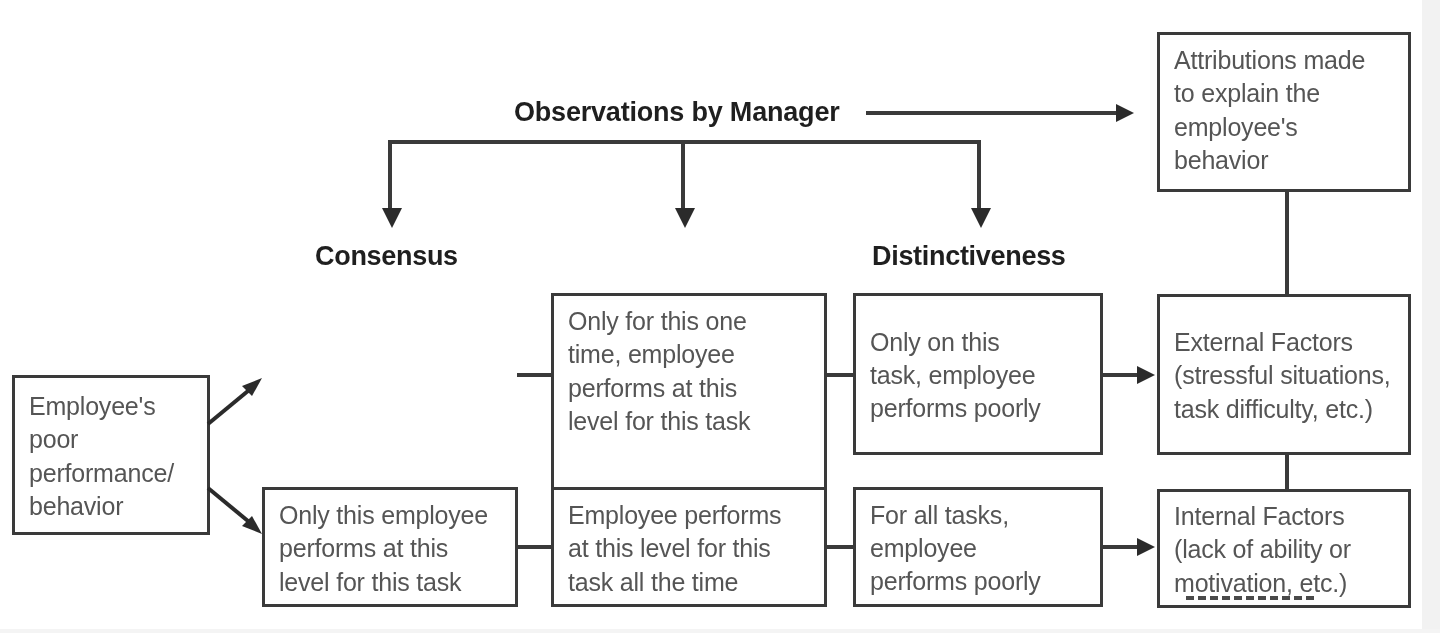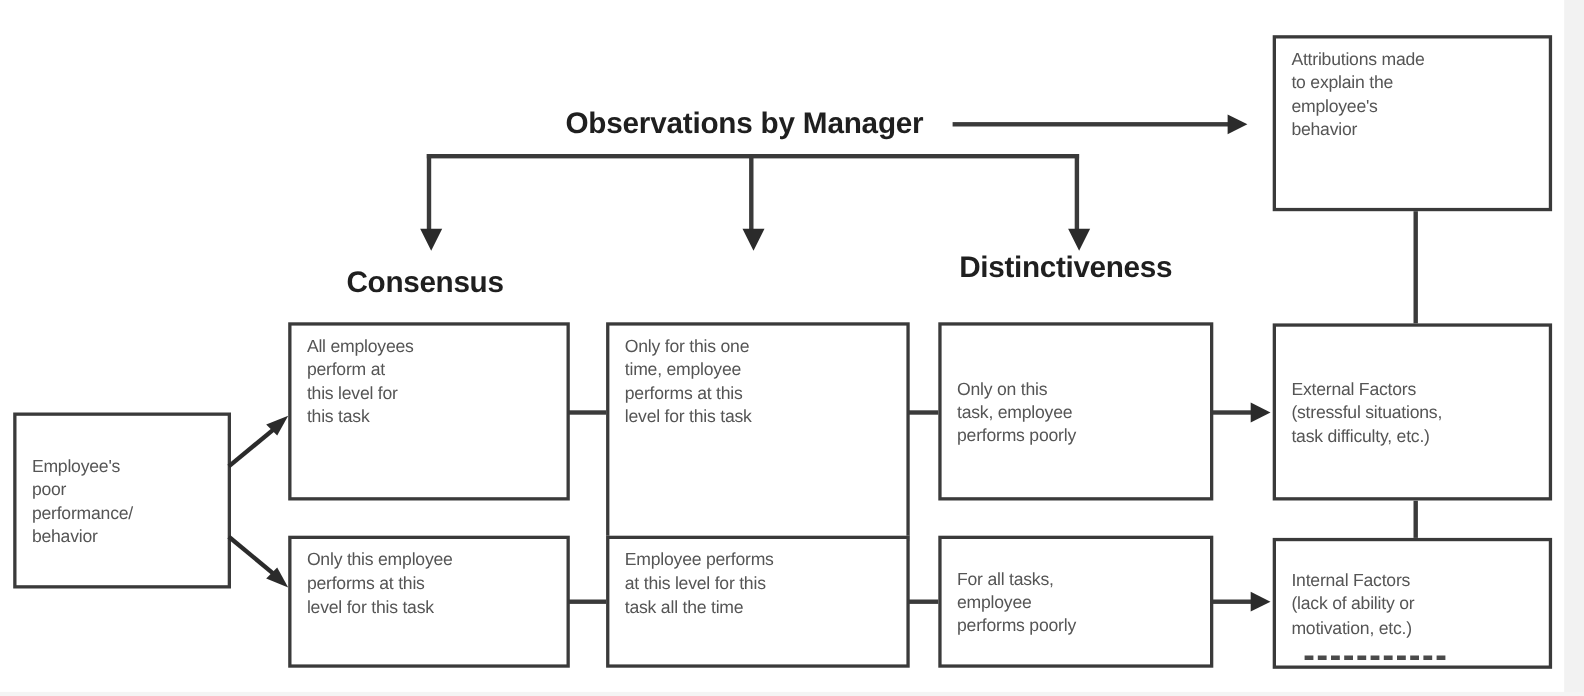--- a/index.html
+++ b/index.html
@@ -37,21 +37,21 @@
     background: #f4f4f4;
   }
 
   
   .box {
     position: absolute;
     box-sizing: border-box;
     border: 3px solid #3a3a3a;
     background: #ffffff;
     color: #555555;
-    font-size: 16px;
+    font-size: 25px;
     line-height: 1.33;
     padding: 9px 10px 6px 14px;
     letter-spacing: -0.2px;
   }
   .box.pad-center {
     display: flex;
     flex-direction: column;
     justify-content: center;
   }
 
@@ -128,21 +128,21 @@
   <div class="vline" style="left:388px; top:140px; height:72px;"></div>
   <div class="arrow-down" style="left:382px; top:208px;"></div>
 
   <div class="vline" style="left:681px; top:140px; height:72px;"></div>
   <div class="arrow-down" style="left:675px; top:208px;"></div>
 
   <div class="vline" style="left:977px; top:140px; height:72px;"></div>
   <div class="arrow-down" style="left:971px; top:208px;"></div>
 
   <div class="heading" style="left:315px; top:241px;">Consensus</div>
-  <div class="heading" style="left:872px; top:228px;">Distinctiveness</div>
+  <div class="heading" style="left:872px; top:241px;">Distinctiveness</div>
 
   <div class="box" style="left: 1157px; top: 32px; width: 254px; height: 160px; white-space: pre-line;">Attributions made
 to explain the
 employee's
 behavior</div>
 
   <div class="vline" style="left:1285px; top:192px; height:104px;"></div>
 
   <div class="vline" style="left:1285px; top:455px; height:35px;"></div>
 
@@ -154,24 +154,20 @@
   <svg class="diag-arrow" style="left:206px; top:372px;" width="64" height="60">
     <line x1="2" y1="52" x2="48" y2="14" stroke="#2b2b2b" stroke-width="4"></line>
     <polygon points="56,6 36,14 46,24" fill="#2b2b2b"></polygon>
   </svg>
 
   <svg class="diag-arrow" style="left:206px; top:480px;" width="64" height="62">
     <line x1="2" y1="8" x2="48" y2="46" stroke="#2b2b2b" stroke-width="4"></line>
     <polygon points="56,54 36,46 46,36" fill="#2b2b2b"></polygon>
   </svg>
 
-  <div class="box" style="left: 262px; top: 293px; width: 256px; height: 162px; white-space: pre-line;">All employees
-perform at
-this level for
-this task</div>
 
   <div class="hline" style="left:517px; top:373px; width:36px;"></div>
 
   <div class="box" style="left: 551px; top: 293px; width: 276px; height: 199px; white-space: pre-line;">Only for this one
 time, employee
 performs at this
 level for this task</div>
 
   <div class="hline" style="left:825px; top:373px; width:30px;"></div>
 

